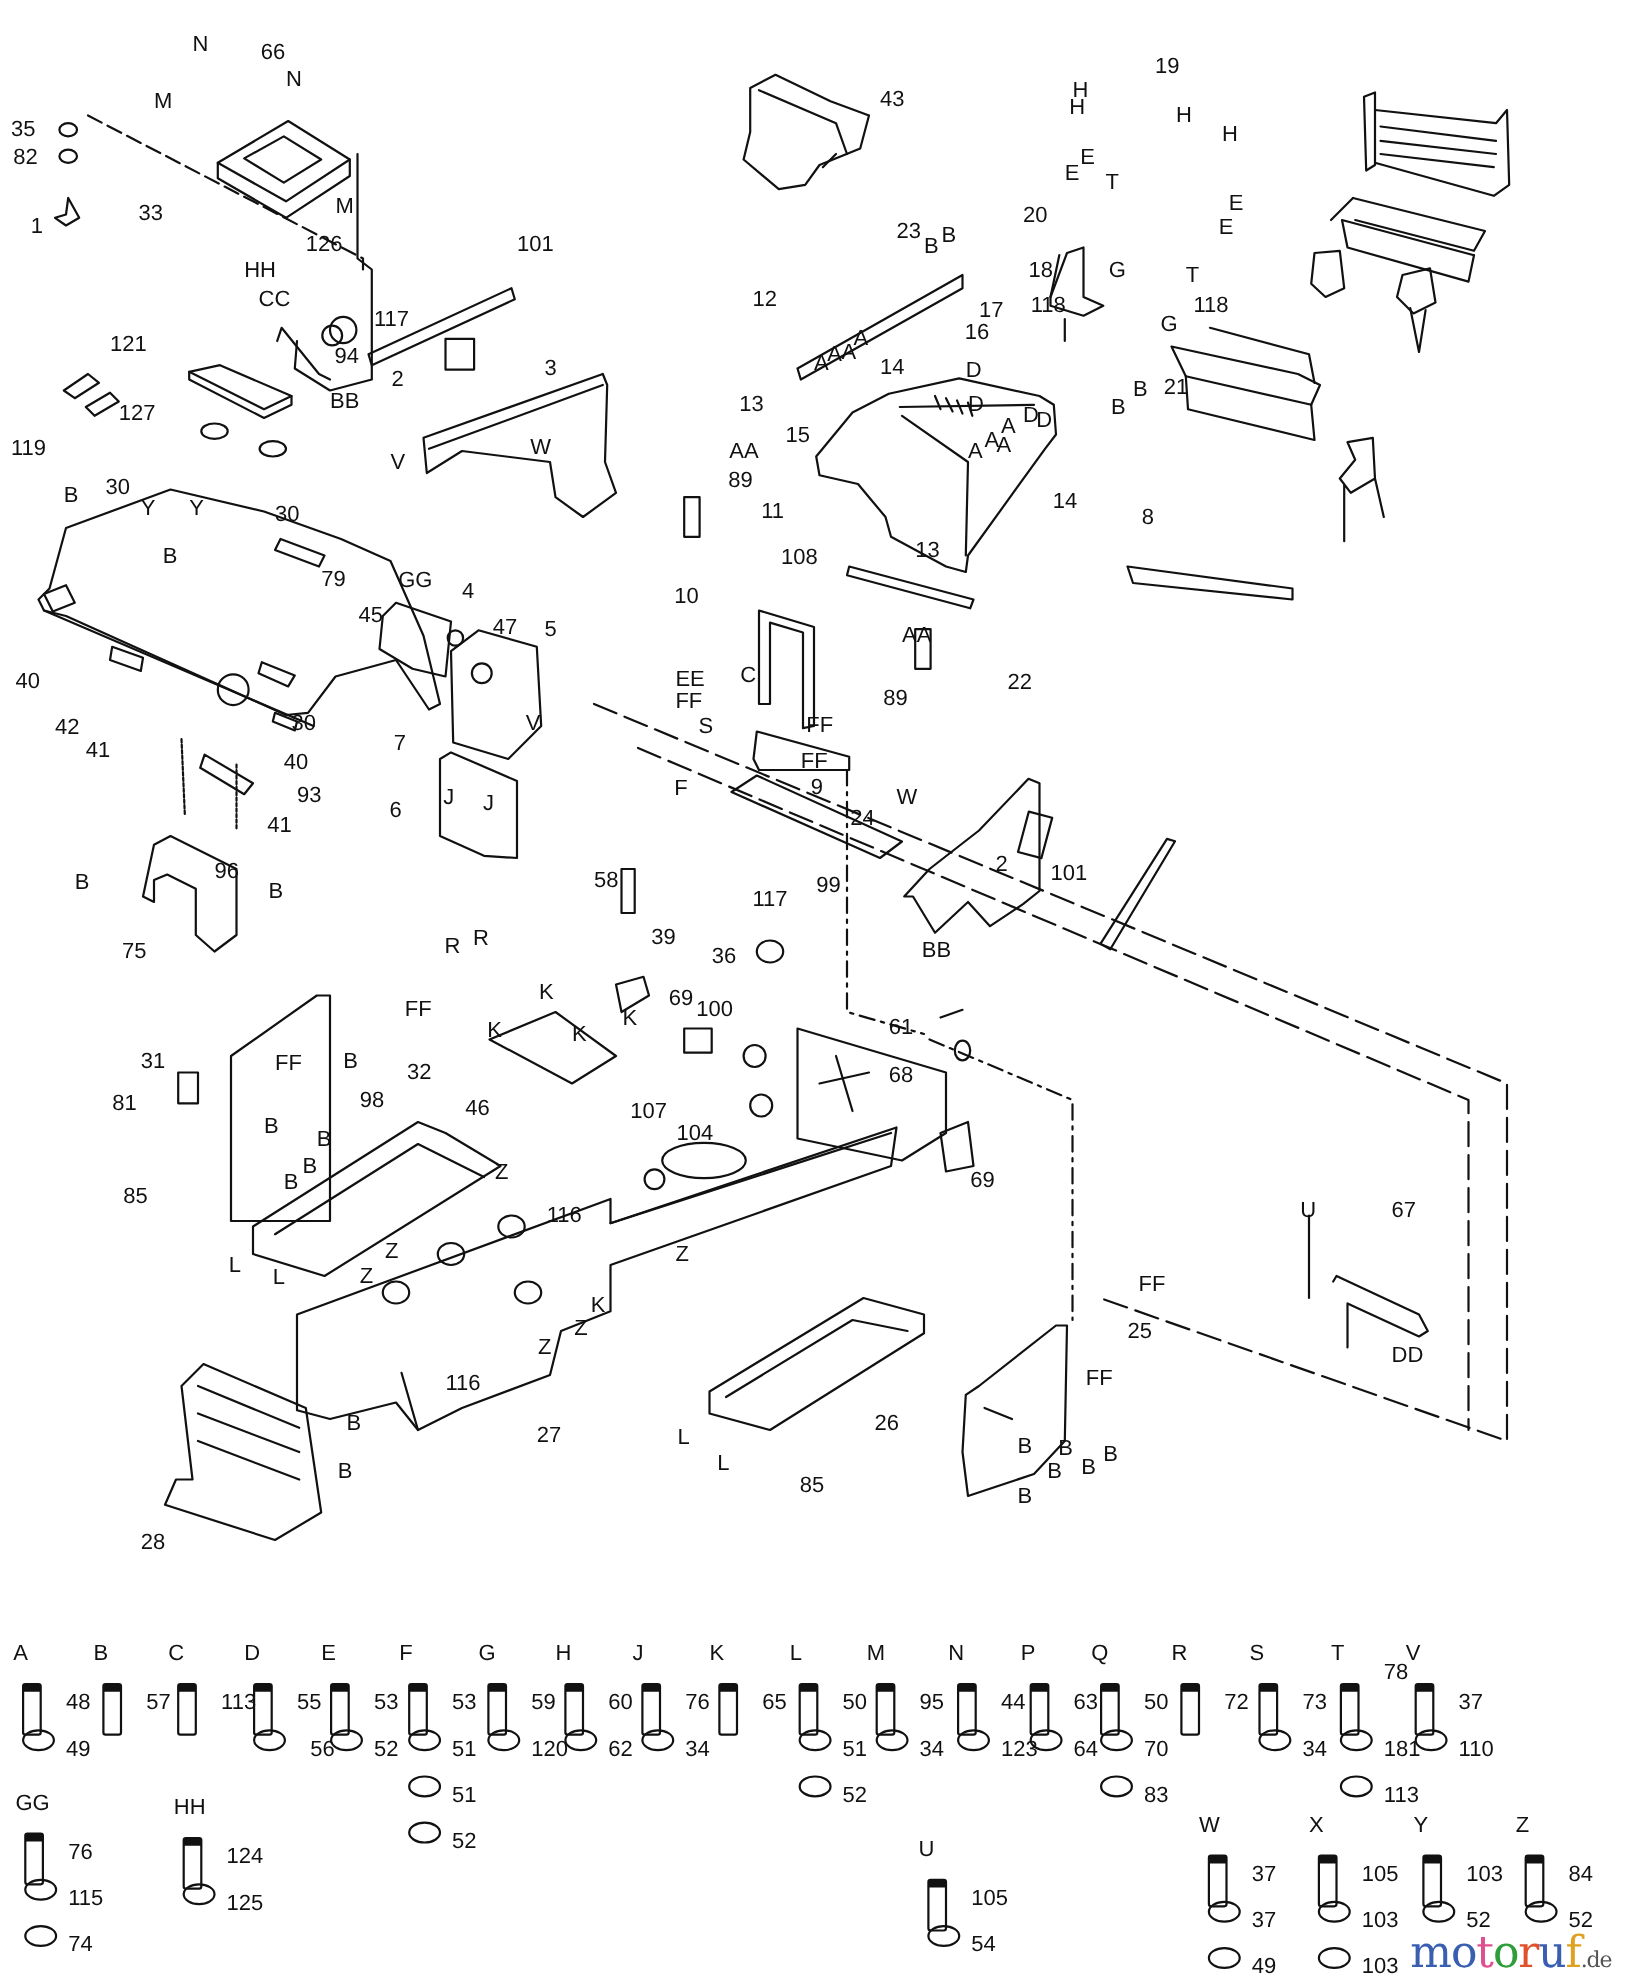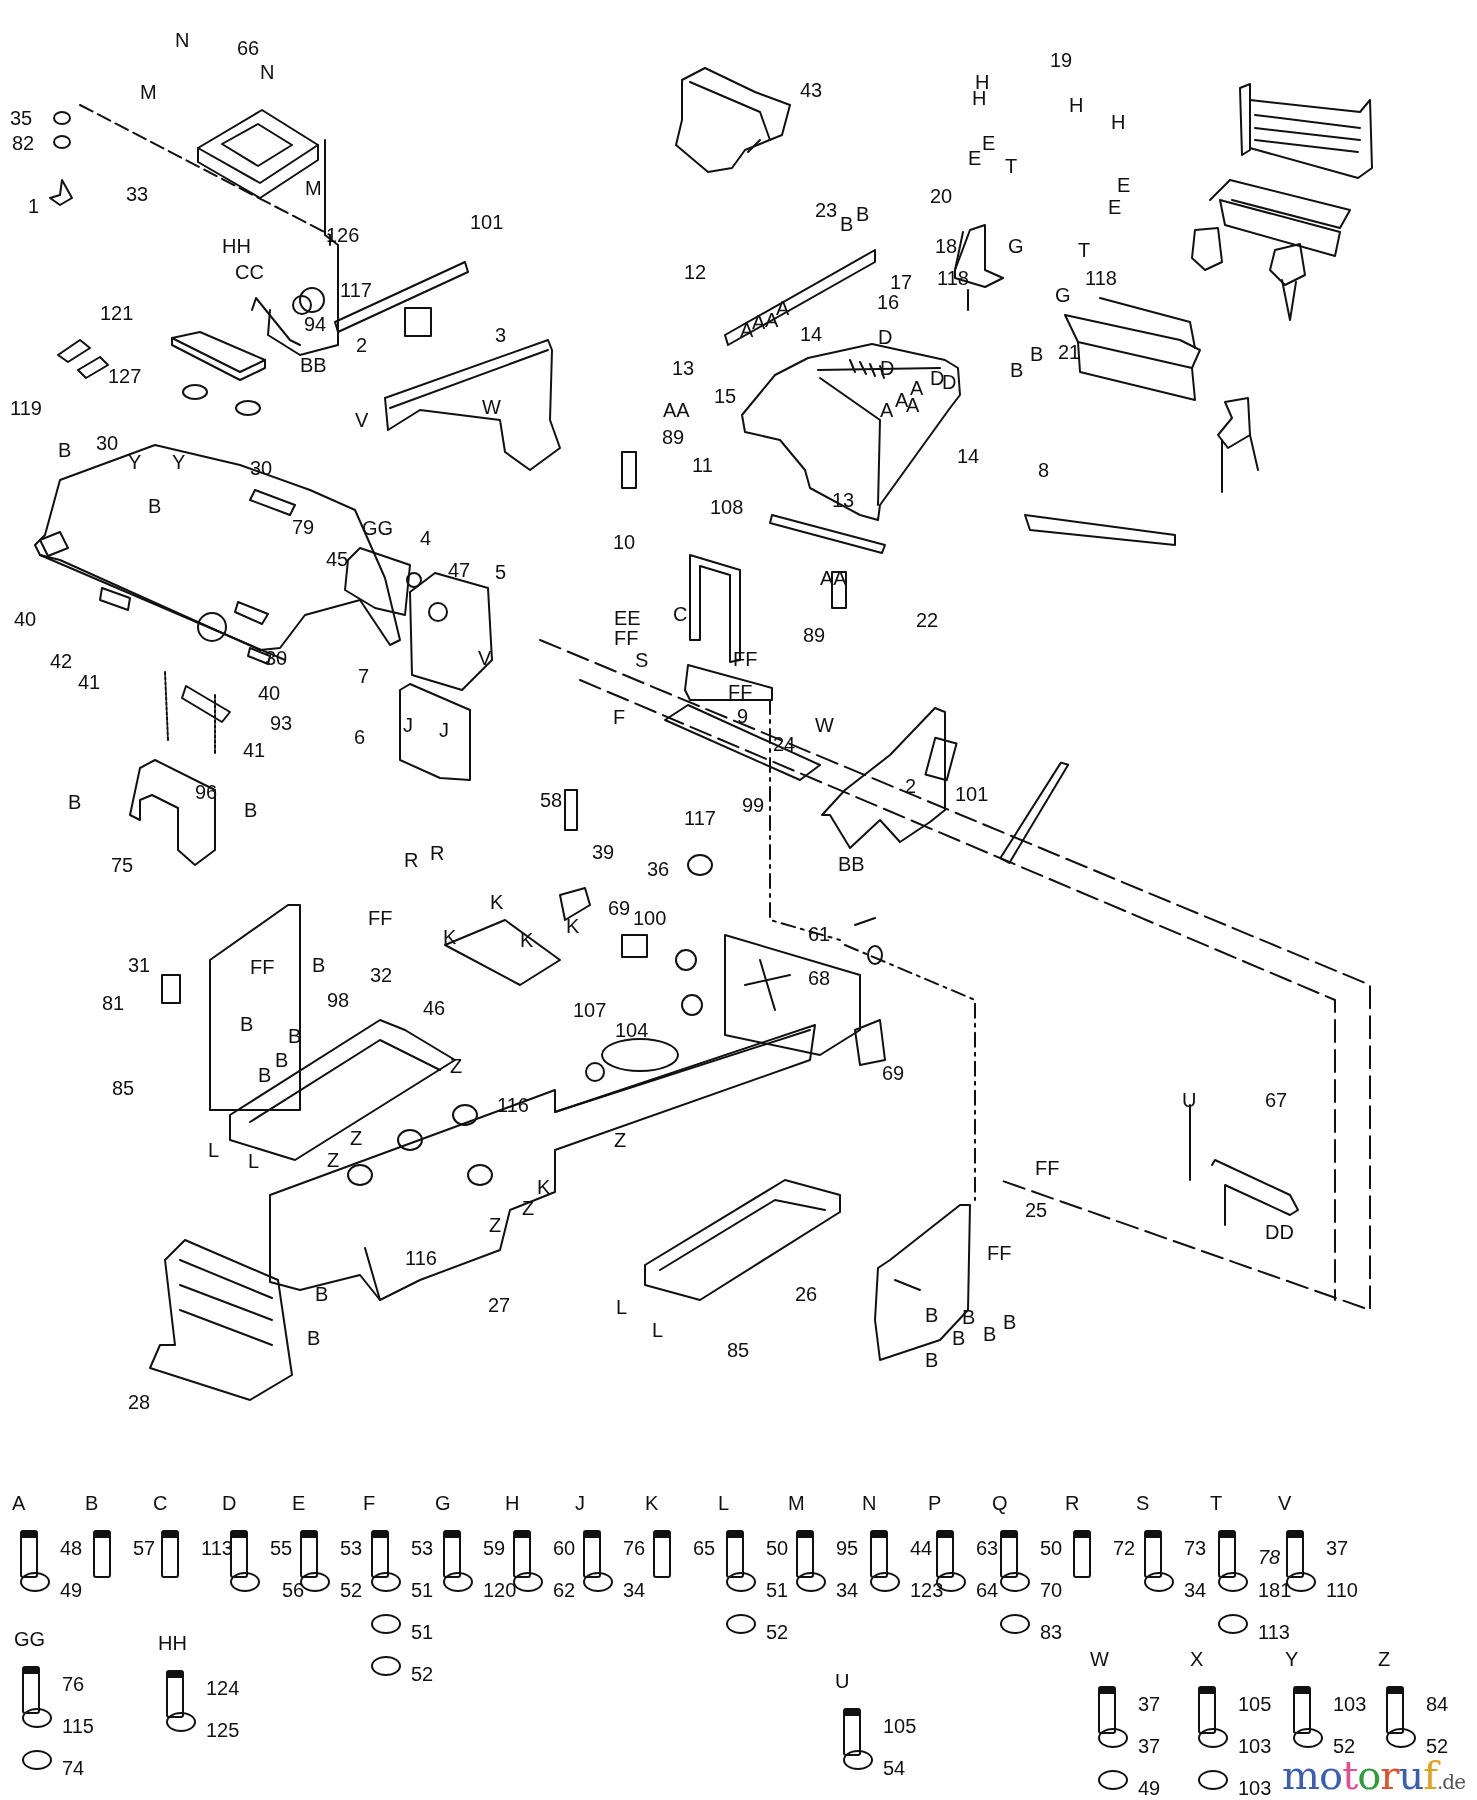--- a/index.html
+++ b/index.html
@@ -203,21 +203,21 @@
 <div id="callouts">
     <span class="lbl" style="left: 237px; top: 38px;">66</span>
     <span class="lbl" style="left: 175px; top: 30px;">N</span>
     <span class="lbl" style="left: 260px; top: 62px;">N</span>
     <span class="lbl" style="left: 140px; top: 82px;">M</span>
     <span class="lbl" style="left: 10px; top: 108px;">35</span>
     <span class="lbl" style="left: 12px; top: 133px;">82</span>
     <span class="lbl" style="left: 126px; top: 184px;">33</span>
     <span class="lbl" style="left: 28px; top: 196px;">1</span>
     <span class="lbl" style="left: 305px; top: 178px;">M</span>
-    <span class="lbl" style="left: 278px; top: 225px; margin-left: 48px;">126</span>
+    <span class="lbl" style="left: 278px; top: 212px;">126</span>
     <span class="lbl" style="left: 222px; top: 236px;">HH</span>
     <span class="lbl" style="left: 235px; top: 262px;">CC</span>
     <span class="lbl" style="left: 470px; top: 212px;">101</span>
     <span class="lbl" style="left: 340px; top: 280px;">117</span>
     <span class="lbl" style="left: 100px; top: 303px;">121</span>
     <span class="lbl" style="left: 304px; top: 314px;">94</span>
     <span class="lbl" style="left: 356px; top: 335px;">2</span>
     <span class="lbl" style="left: 495px; top: 325px;">3</span>
     <span class="lbl" style="left: 300px; top: 355px;">BB</span>
     <span class="lbl" style="left: 108px; top: 366px;">127</span>
@@ -462,21 +462,21 @@
     <span style="position: absolute; left: 1000px; top: 1614px; width: 26px; height: 16px; border: 2px solid rgb(17, 17, 17); border-radius: 50%;"></span>
     <span class="hw-letter" style="left: 1065px; top: 1492px;">R</span>
     <span class="hw-num" style="left: 1113px; top: 1537px;">72</span>
     <span style="position: absolute; left: 1073px; top: 1530px; width: 14px; height: 38px; border-width: 8px 2px 2px; border-style: solid; border-color: rgb(17, 17, 17); border-image: initial; border-radius: 3px;"></span>
     <span class="hw-letter" style="left: 1136px; top: 1492px;">S</span>
     <span class="hw-num" style="left: 1184px; top: 1537px;">73</span>
     <span style="position: absolute; left: 1144px; top: 1530px; width: 14px; height: 38px; border-width: 8px 2px 2px; border-style: solid; border-color: rgb(17, 17, 17); border-image: initial; border-radius: 3px;"></span>
     <span class="hw-num" style="left: 1184px; top: 1579px;">34</span>
     <span style="position: absolute; left: 1144px; top: 1572px; width: 26px; height: 16px; border: 2px solid rgb(17, 17, 17); border-radius: 50%;"></span>
     <span class="hw-letter" style="left: 1210px; top: 1492px;">T</span>
-    <span class="hw-num" style="left: 1258px; top: 1546px; font-style: italic;">78</span>
+    <span class="hw-num" style="left: 1258px; top: 1509px;">78</span>
     <span style="position: absolute; left: 1218px; top: 1530px; width: 14px; height: 38px; border-width: 8px 2px 2px; border-style: solid; border-color: rgb(17, 17, 17); border-image: initial; border-radius: 3px;"></span>
     <span class="hw-num" style="left: 1258px; top: 1579px;">181</span>
     <span style="position: absolute; left: 1218px; top: 1572px; width: 26px; height: 16px; border: 2px solid rgb(17, 17, 17); border-radius: 50%;"></span>
     <span class="hw-num" style="left: 1258px; top: 1621px;">113</span>
     <span style="position: absolute; left: 1218px; top: 1614px; width: 26px; height: 16px; border: 2px solid rgb(17, 17, 17); border-radius: 50%;"></span>
     <span class="hw-letter" style="left: 1278px; top: 1492px;">V</span>
     <span class="hw-num" style="left: 1326px; top: 1537px;">37</span>
     <span style="position: absolute; left: 1286px; top: 1530px; width: 14px; height: 38px; border-width: 8px 2px 2px; border-style: solid; border-color: rgb(17, 17, 17); border-image: initial; border-radius: 3px;"></span>
     <span class="hw-num" style="left: 1326px; top: 1579px;">110</span>
     <span style="position: absolute; left: 1286px; top: 1572px; width: 26px; height: 16px; border: 2px solid rgb(17, 17, 17); border-radius: 50%;"></span>

